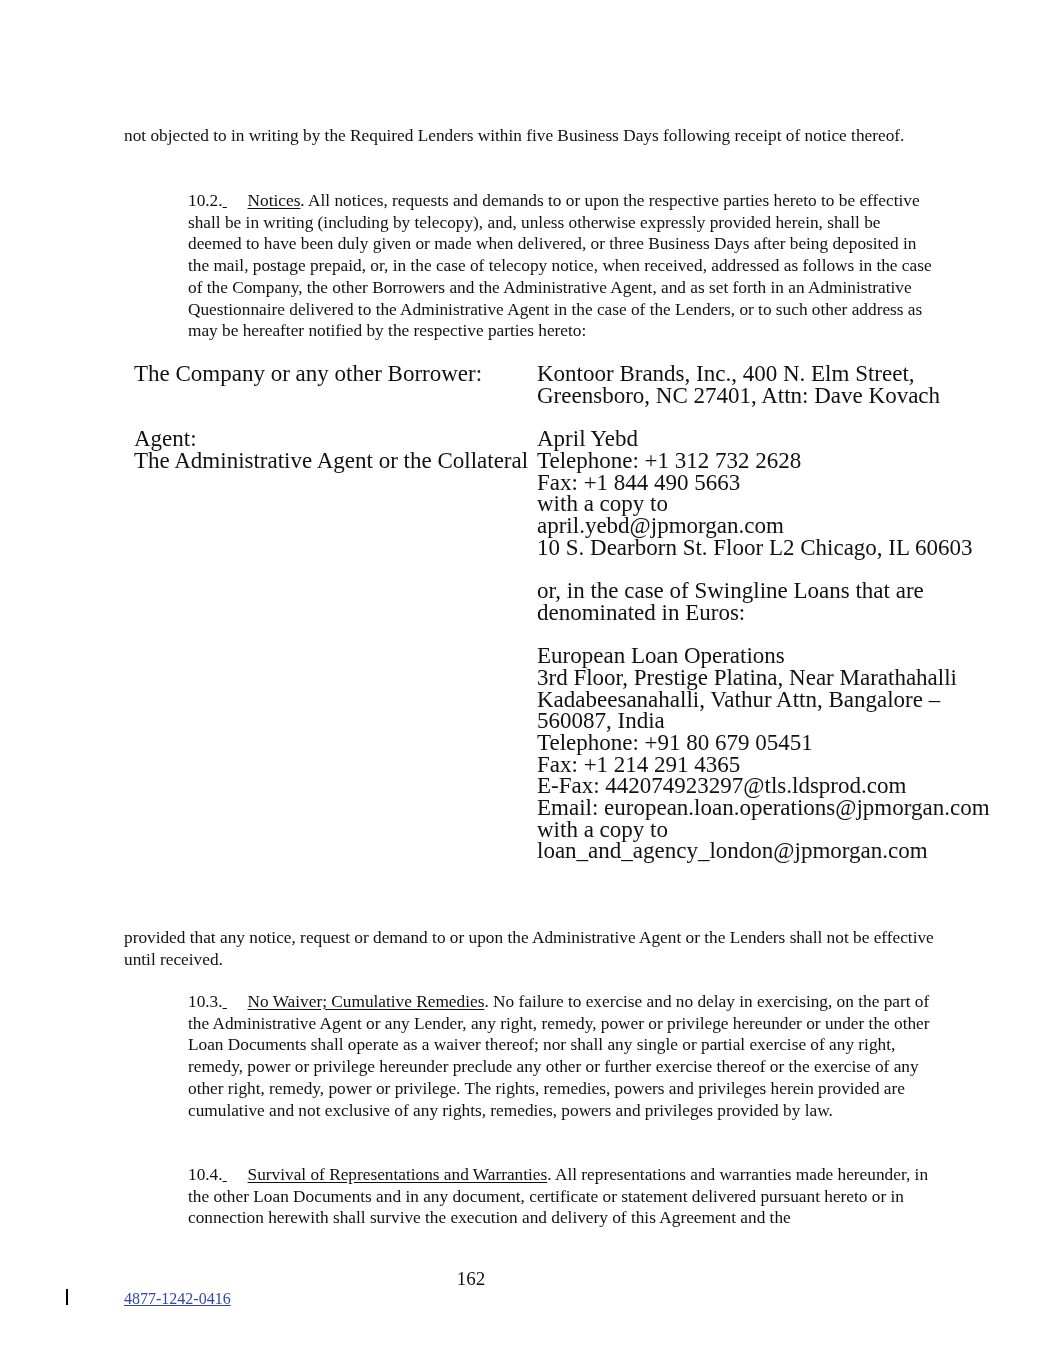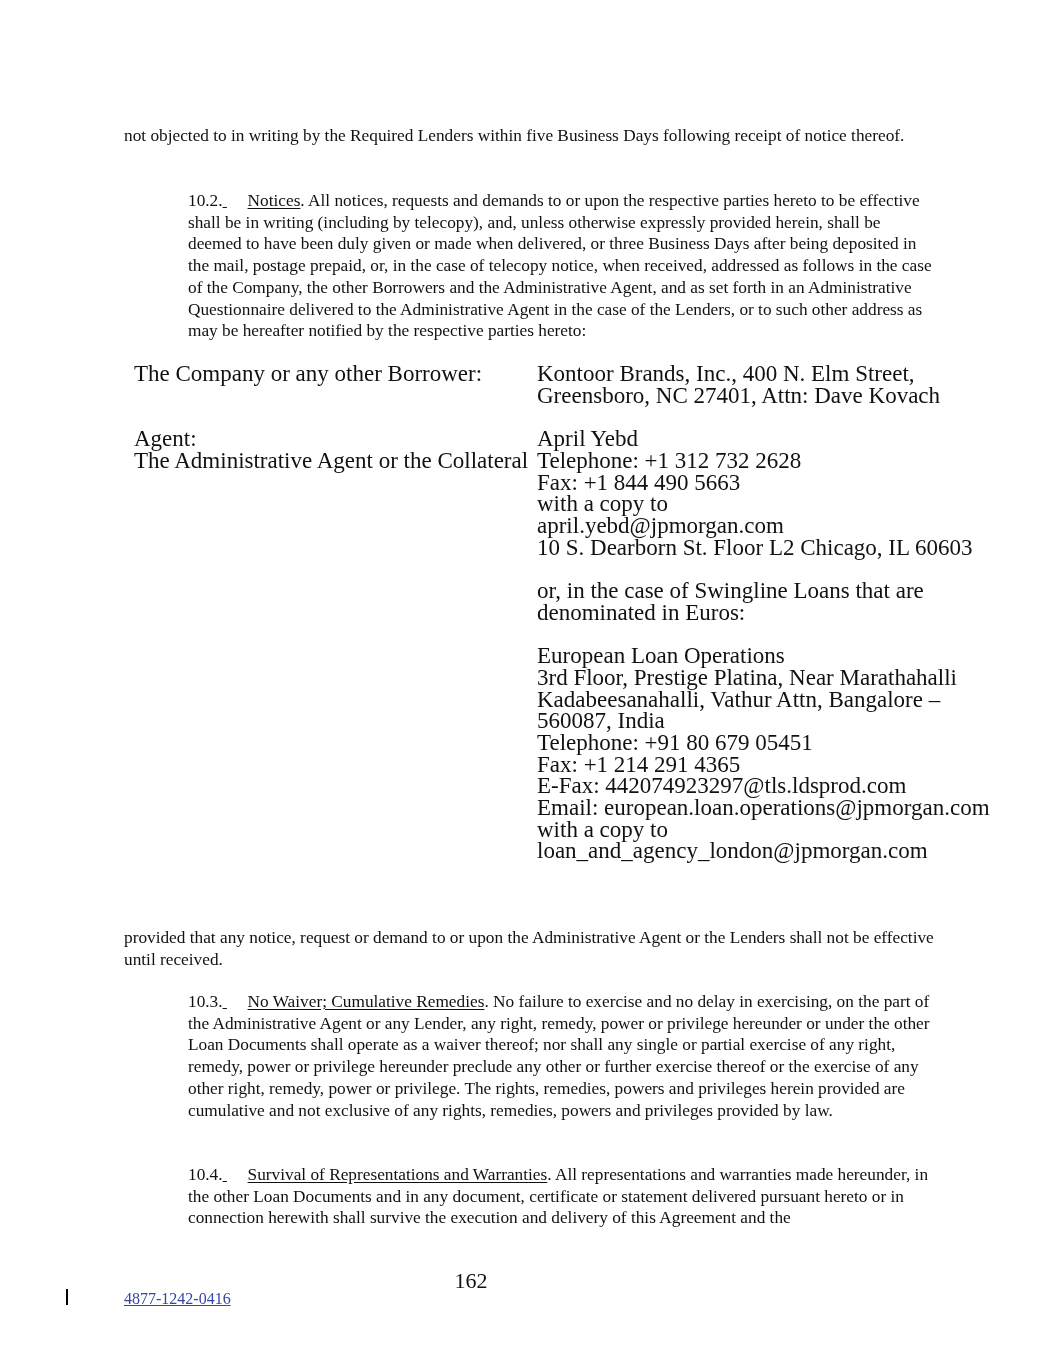--- a/index.html
+++ b/index.html
@@ -10,21 +10,21 @@
     .p { margin: 0; white-space: normal; }
     .indent { padding-left: 64px; }
     .u { text-decoration: underline; text-underline-offset: 2px; }
     .gap { display: inline-block; width: 25px; text-decoration: underline; }
     .table { position: absolute; left: 134px; width: 800px; font-size: 23px; line-height: 21.7px; }
     .row { display: flex; }
     .lab { width: 403px; flex: none; }
     .val { flex: 1; }
     .line { display: block; white-space: nowrap; }
     .blank { height: 21.7px; }
-    .pagenum { position: absolute; left: 0; width: 942px; text-align: center; top: 1268px; font-size: 22px; }
+    .pagenum { position: absolute; left: 0; width: 942px; text-align: center; top: 1268px; font-size: 19px; }
     .docid { position: absolute; left: 124px; top: 1290px; font-size: 16px; color: #3344aa; text-decoration: underline; }
     .bar { position: absolute; left: 66px; top: 1289px; width: 2px; height: 16px; background: #000; }
   </style>
 </head>
 <body>
 
 <div class="page">
 
   <div class="text" style="top:125px;">
     <p class="p">not objected to in writing by the Required Lenders within five Business Days following receipt of notice thereof.</p>

